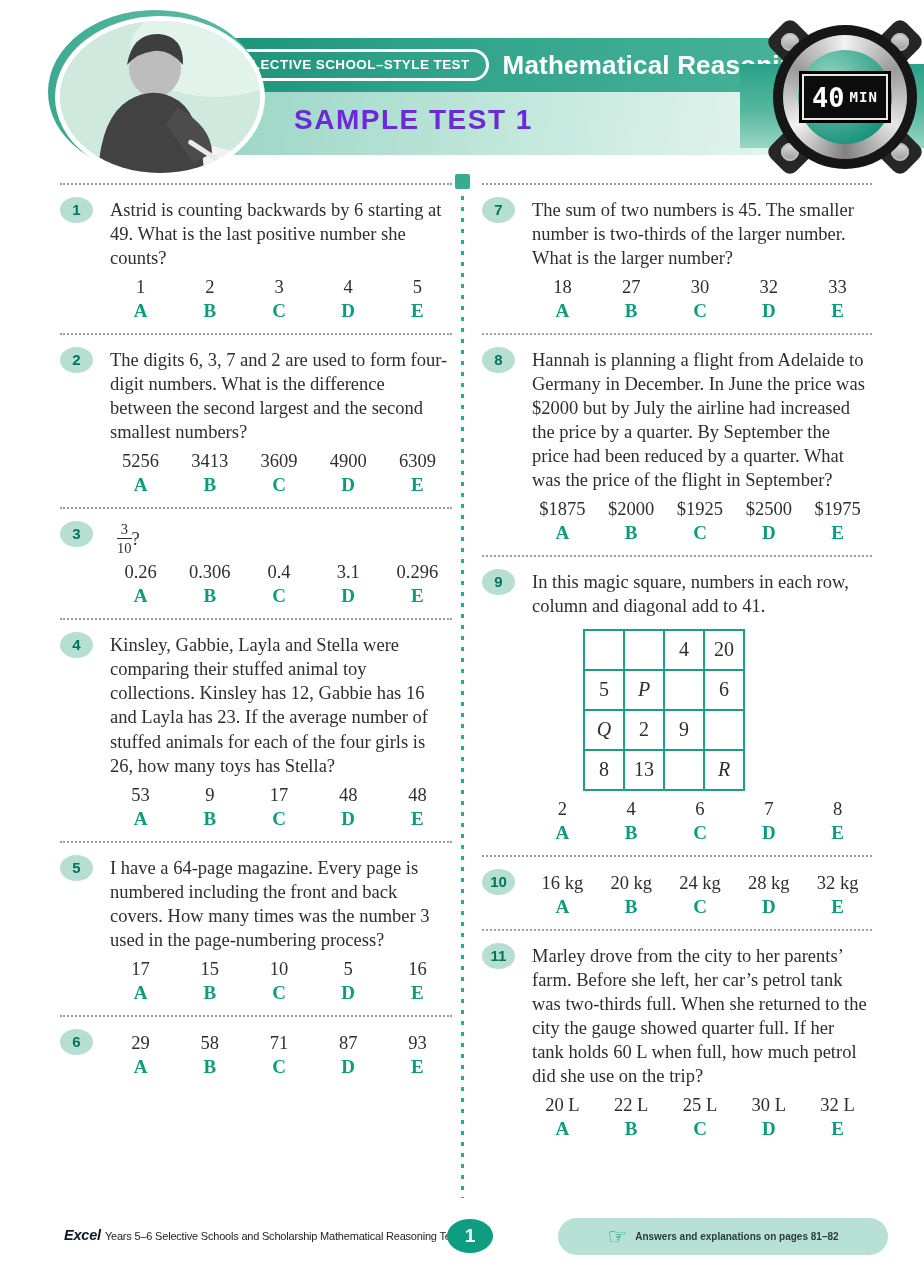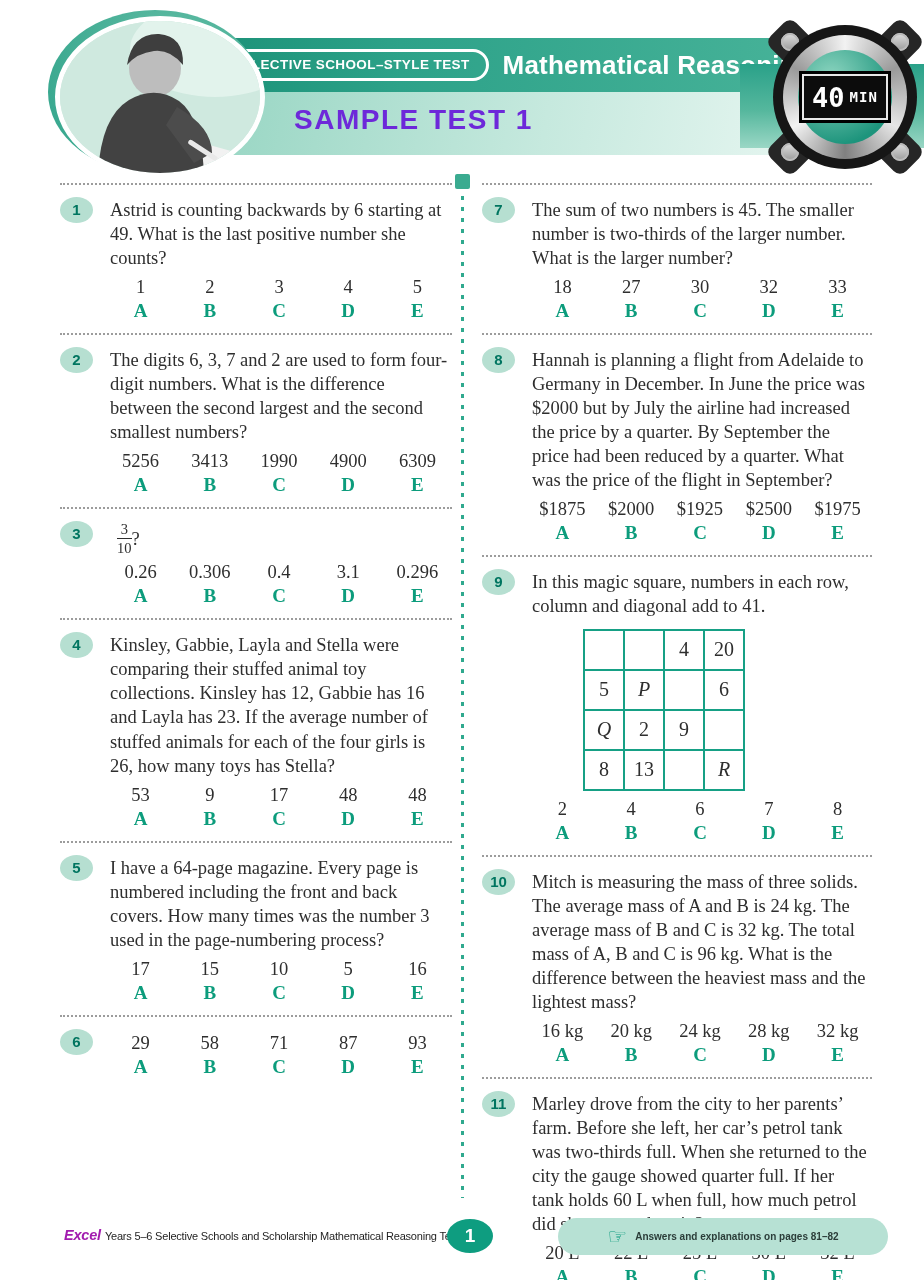--- a/index.html
+++ b/index.html
@@ -108,21 +108,21 @@
   .magic { border-collapse:collapse; margin:10px 0 8px 55px; }
   .magic td { width:38px; height:38px; border:2px solid #16a085; text-align:center;
               font-size:20px; color:#2e2e2e; padding:0; }
   .magic td.var { font-style:italic; }
   .expr { font-style:italic; }
 
   
   .footer-left { position:absolute; left:64px; top:1227px; white-space:nowrap;
                  font-family:"Liberation Sans",sans-serif; font-size:11px;
                  letter-spacing:-0.2px; color:#1e1e1e; }
-  .brand { font-weight:bold; font-style:italic; font-size:14.5px; color:#a21caf; margin-right:4px; }
+  .brand { font-weight:bold; font-style:italic; font-size:14.5px; color:#0f172a; margin-right:4px; }
   .page-badge { position:absolute; left:447px; top:1219px; width:46px; height:34px;
                 border-radius:50%; background:#0e9d80; color:#fff; text-align:center;
                 line-height:34px; font-family:"Liberation Sans",sans-serif; font-weight:bold; font-size:19px; }
   .answers-pill { position:absolute; left:558px; top:1218px; width:330px; height:37px;
                   border-radius:19px; background:#b7e1d4; display:flex; align-items:center;
                   justify-content:center; gap:8px; box-sizing:border-box; }
   .hand-icon { color:#0f9c80; font-size:22px; line-height:1; }
   .answers-text { font-family:"Liberation Sans",sans-serif; font-weight:bold;
                   font-size:10px; color:#2b3d39; }
 </style>
@@ -210,21 +210,21 @@
       <div class="opts">
         <div class="opt">
             <span class="val">5256</span>
             <span class="letter">A</span>
           </div>
         <div class="opt">
             <span class="val">3413</span>
             <span class="letter">B</span>
           </div>
         <div class="opt">
-            <span class="val">1990</span>
+            <span class="val">3609</span>
             <span class="letter">C</span>
           </div>
         <div class="opt">
             <span class="val">4900</span>
             <span class="letter">D</span>
           </div>
         <div class="opt">
             <span class="val">6309</span>
             <span class="letter">E</span>
           </div>
@@ -462,21 +462,20 @@
             <span class="val">8</span>
             <span class="letter">E</span>
           </div>
       </div>
     </div>
   </section>
 
   <section class="q">
     <div class="badge">10</div>
     <div class="qbody">
-      <p class="qtext">Mitch is measuring the mass of three solids. The average mass of A and B is 24 kg. The average mass of B and C is 32 kg. The total mass of A, B and C is 96 kg. What is the difference between the heaviest mass and the lightest mass?</p>
       <div class="opts">
         <div class="opt">
             <span class="val">16 kg</span>
             <span class="letter">A</span>
           </div>
         <div class="opt">
             <span class="val">20 kg</span>
             <span class="letter">B</span>
           </div>
         <div class="opt">

